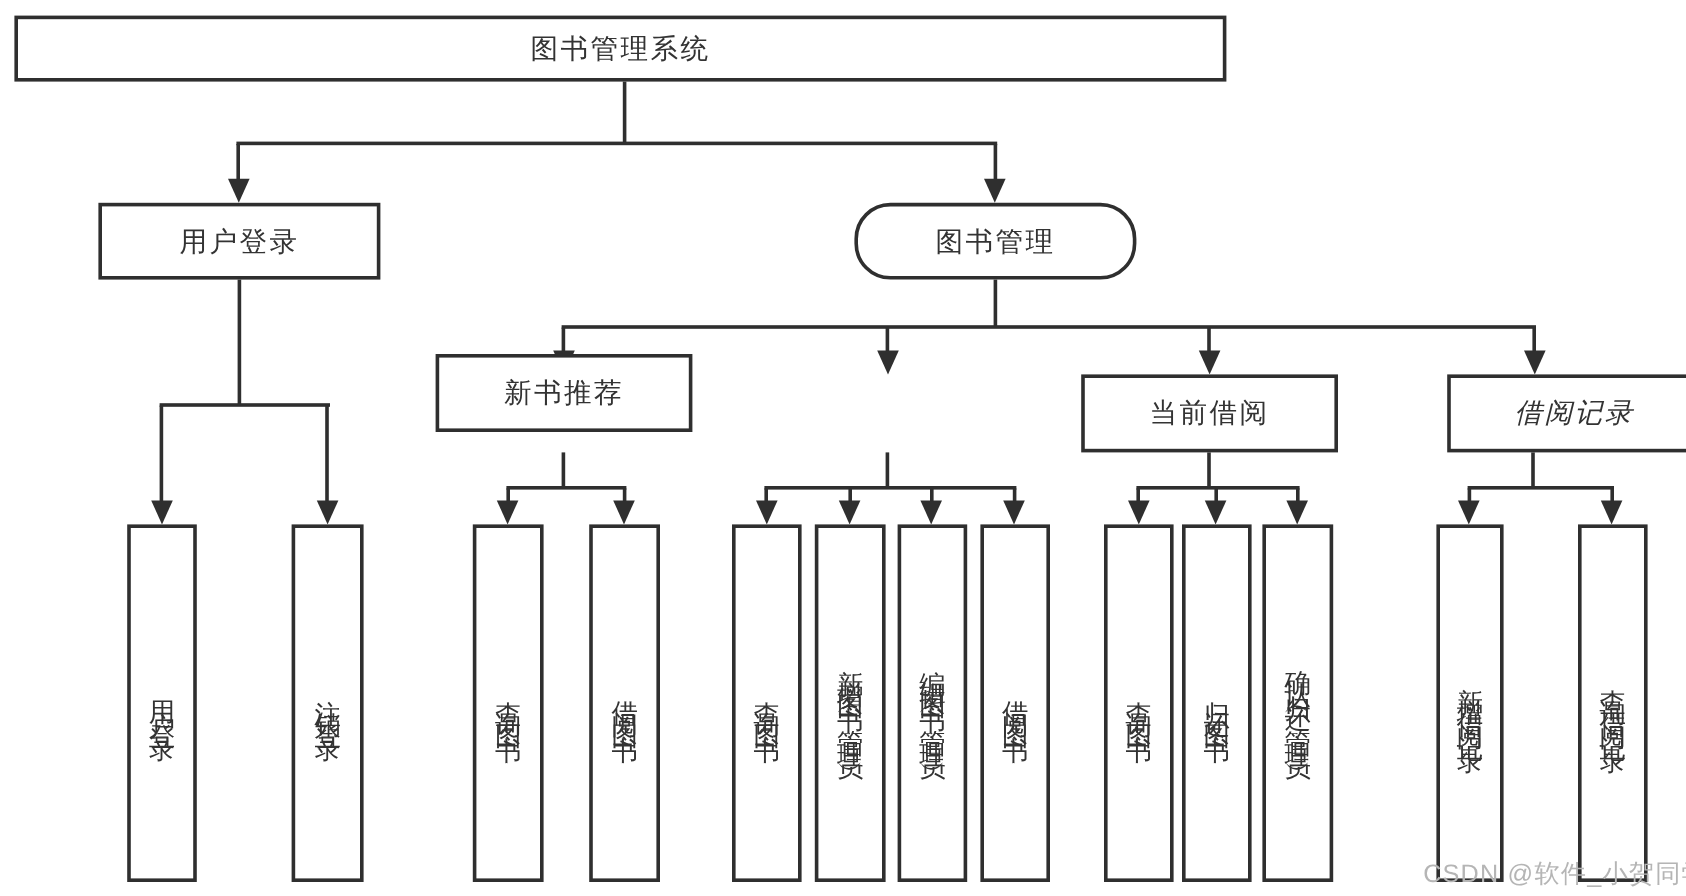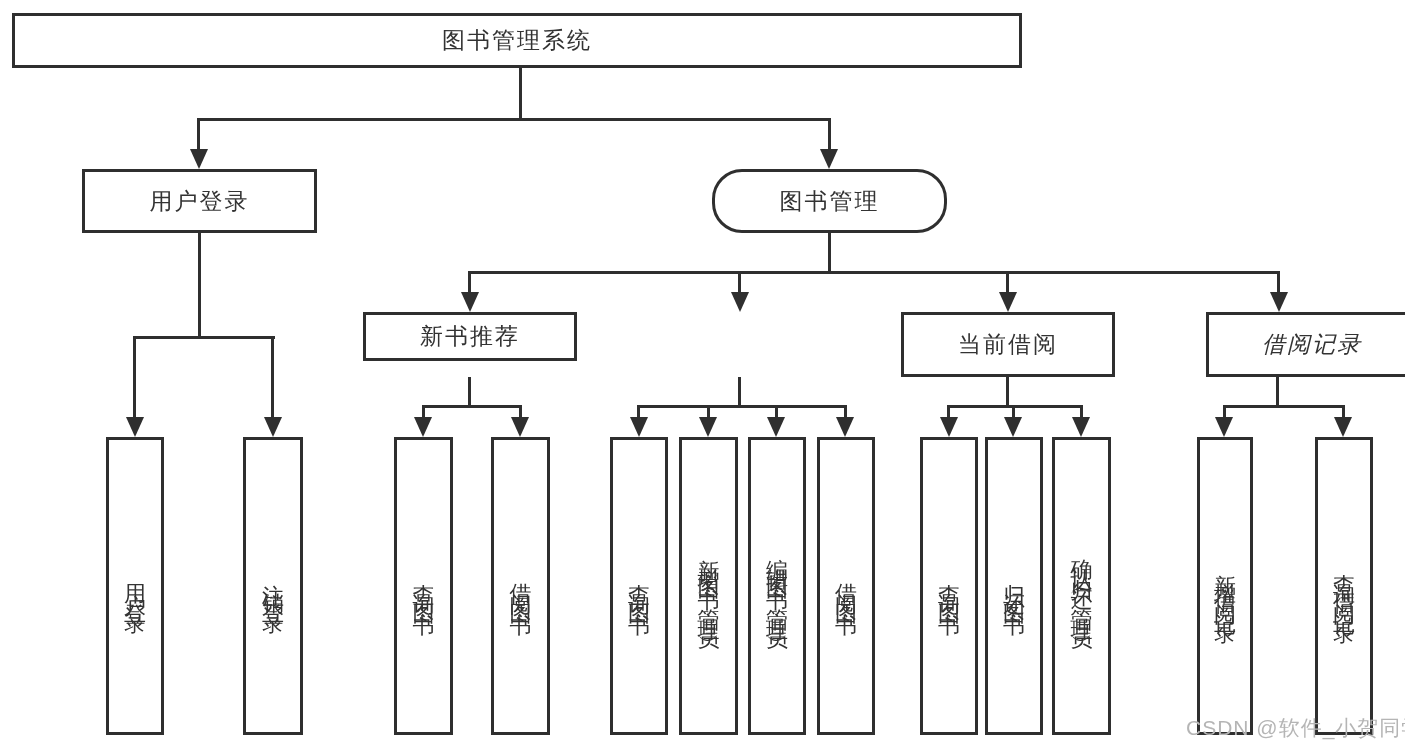--- a/index.html
+++ b/index.html
@@ -90,21 +90,21 @@
   <div class="hl" style="left:468px;top:271px;width:812px;"></div>
   <div class="vl" style="left:468px;top:273px;height:20px;"></div>
   <div class="ar" style="left:461px;top:292px;"></div>
   <div class="vl" style="left:738px;top:273px;height:20px;"></div>
   <div class="ar" style="left:731px;top:292px;"></div>
   <div class="vl" style="left:1006px;top:273px;height:20px;"></div>
   <div class="ar" style="left:999px;top:292px;"></div>
   <div class="vl" style="left:1277px;top:273px;height:20px;"></div>
   <div class="ar" style="left:1270px;top:292px;"></div>
 
-  <div class="box" style="left:363px;top:312px;width:214px;height:49px;">
+  <div class="box" style="left:363px;top:295px;width:214px;height:65px;">
     <span>新书推荐</span>
   </div>
   <div class="box" style="left:901px;top:312px;width:214px;height:65px;">
     <span>当前借阅</span>
   </div>
   <div class="box" style="left:1206px;top:312px;width:212px;height:65px;font-style:italic;">
     <span>借阅记录</span>
   </div>
 
   <div class="vl" style="left:468px;top:377px;height:30px;"></div>

